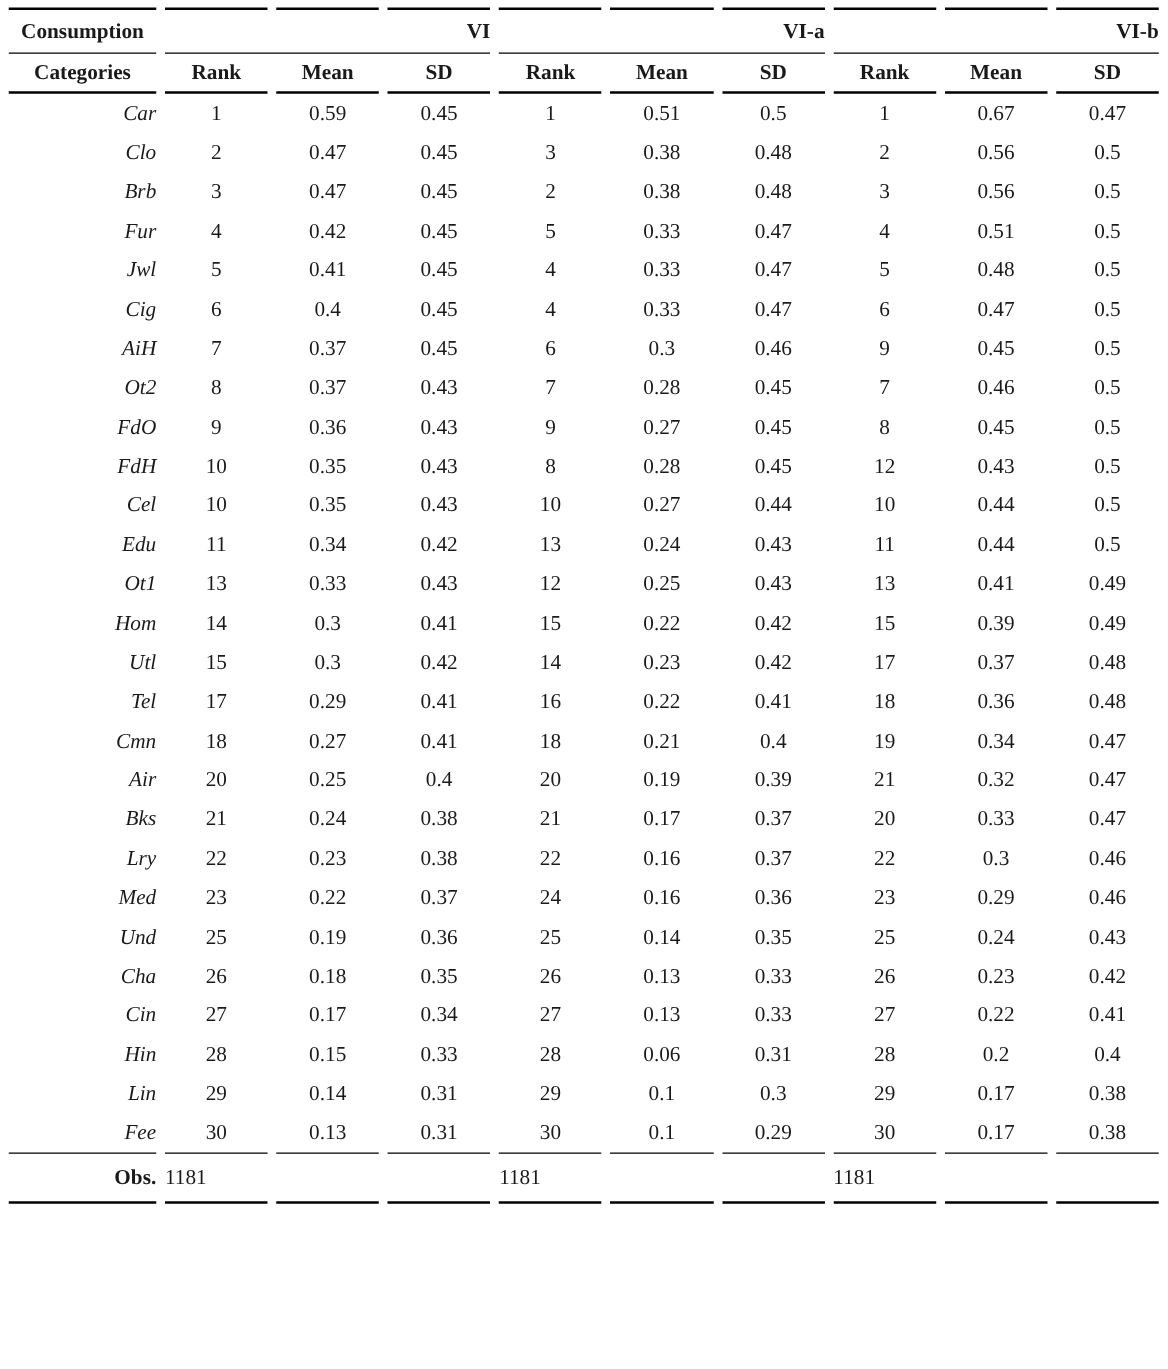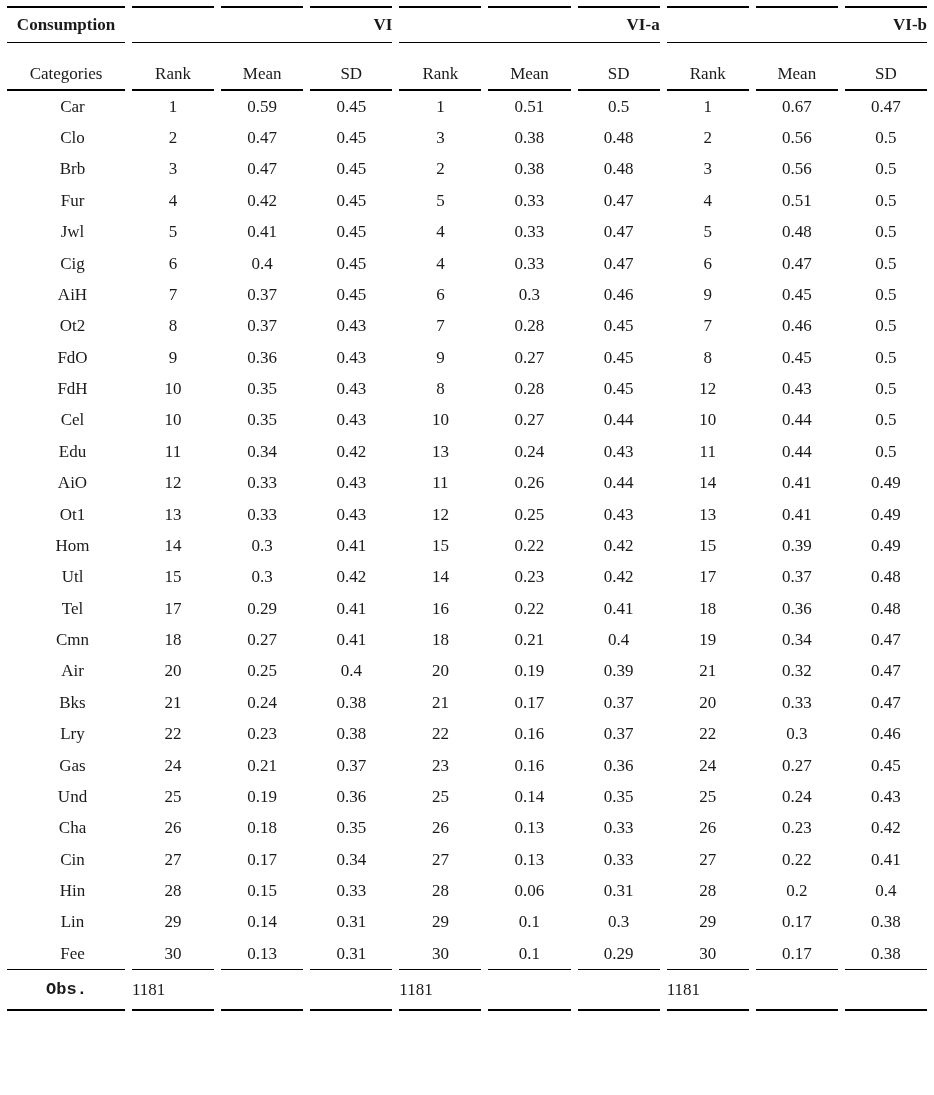--- a/index.html
+++ b/index.html
@@ -37,45 +37,45 @@
     line-height: 0;
   }
   tr.group-row th {
     font-weight: bold;
     text-align: right;
     padding: 6px 0 6.5px 0;
     border-bottom: 1.4px solid #000;
   }
   tr.group-row th.cat { text-align: center; }
   tr.sub-row th {
-    font-weight: normal;
+    font-weight: bold;
     text-align: center;
-    padding: 20px 0 5px 0;
+    padding: 4px 0 5px 0;
     border-bottom: 2px solid #000;
   }
   tbody td {
     text-align: center;
     padding: 5.2px 0;
     font-weight: normal;
   }
   tbody td.cat {
-    text-align: center;
+    text-align: right;
     padding-left: 13px;
+    font-style: italic;
   }
   tfoot td {
     text-align: left;
     padding: 8.5px 0 9px 0;
     border-top: 1.4px solid #000;
     border-bottom: 2.2px solid #000;
   }
   tfoot td.cat {
-    text-align: center;
+    text-align: right;
     font-weight: bold;
     padding-left: 1px;
-    font-family: Liberation Mono, monospace;
   }
 </style>
 </head>
 <body>
 
 <div class="page">
   <table class="stats">
     <colgroup>
       <col class="catcol">
       <col class="numcol">
@@ -259,32 +259,20 @@
           <td>0.34</td>
           <td>0.42</td>
           <td>13</td>
           <td>0.24</td>
           <td>0.43</td>
           <td>11</td>
           <td>0.44</td>
           <td>0.5</td>
         </tr>
         <tr>
-          <td class="cat">AiO</td>
-          <td>12</td>
-          <td>0.33</td>
-          <td>0.43</td>
-          <td>11</td>
-          <td>0.26</td>
-          <td>0.44</td>
-          <td>14</td>
-          <td>0.41</td>
-          <td>0.49</td>
-        </tr>
-        <tr>
           <td class="cat">Ot1</td>
           <td>13</td>
           <td>0.33</td>
           <td>0.43</td>
           <td>12</td>
           <td>0.25</td>
           <td>0.43</td>
           <td>13</td>
           <td>0.41</td>
           <td>0.49</td>
@@ -367,30 +355,30 @@
           <td>0.23</td>
           <td>0.38</td>
           <td>22</td>
           <td>0.16</td>
           <td>0.37</td>
           <td>22</td>
           <td>0.3</td>
           <td>0.46</td>
         </tr>
         <tr>
-          <td class="cat">Gas</td>
+          <td class="cat">Med</td>
+          <td>23</td>
+          <td>0.22</td>
+          <td>0.37</td>
           <td>24</td>
-          <td>0.21</td>
-          <td>0.37</td>
-          <td>23</td>
           <td>0.16</td>
           <td>0.36</td>
-          <td>24</td>
-          <td>0.27</td>
-          <td>0.45</td>
+          <td>23</td>
+          <td>0.29</td>
+          <td>0.46</td>
         </tr>
         <tr>
           <td class="cat">Und</td>
           <td>25</td>
           <td>0.19</td>
           <td>0.36</td>
           <td>25</td>
           <td>0.14</td>
           <td>0.35</td>
           <td>25</td>

